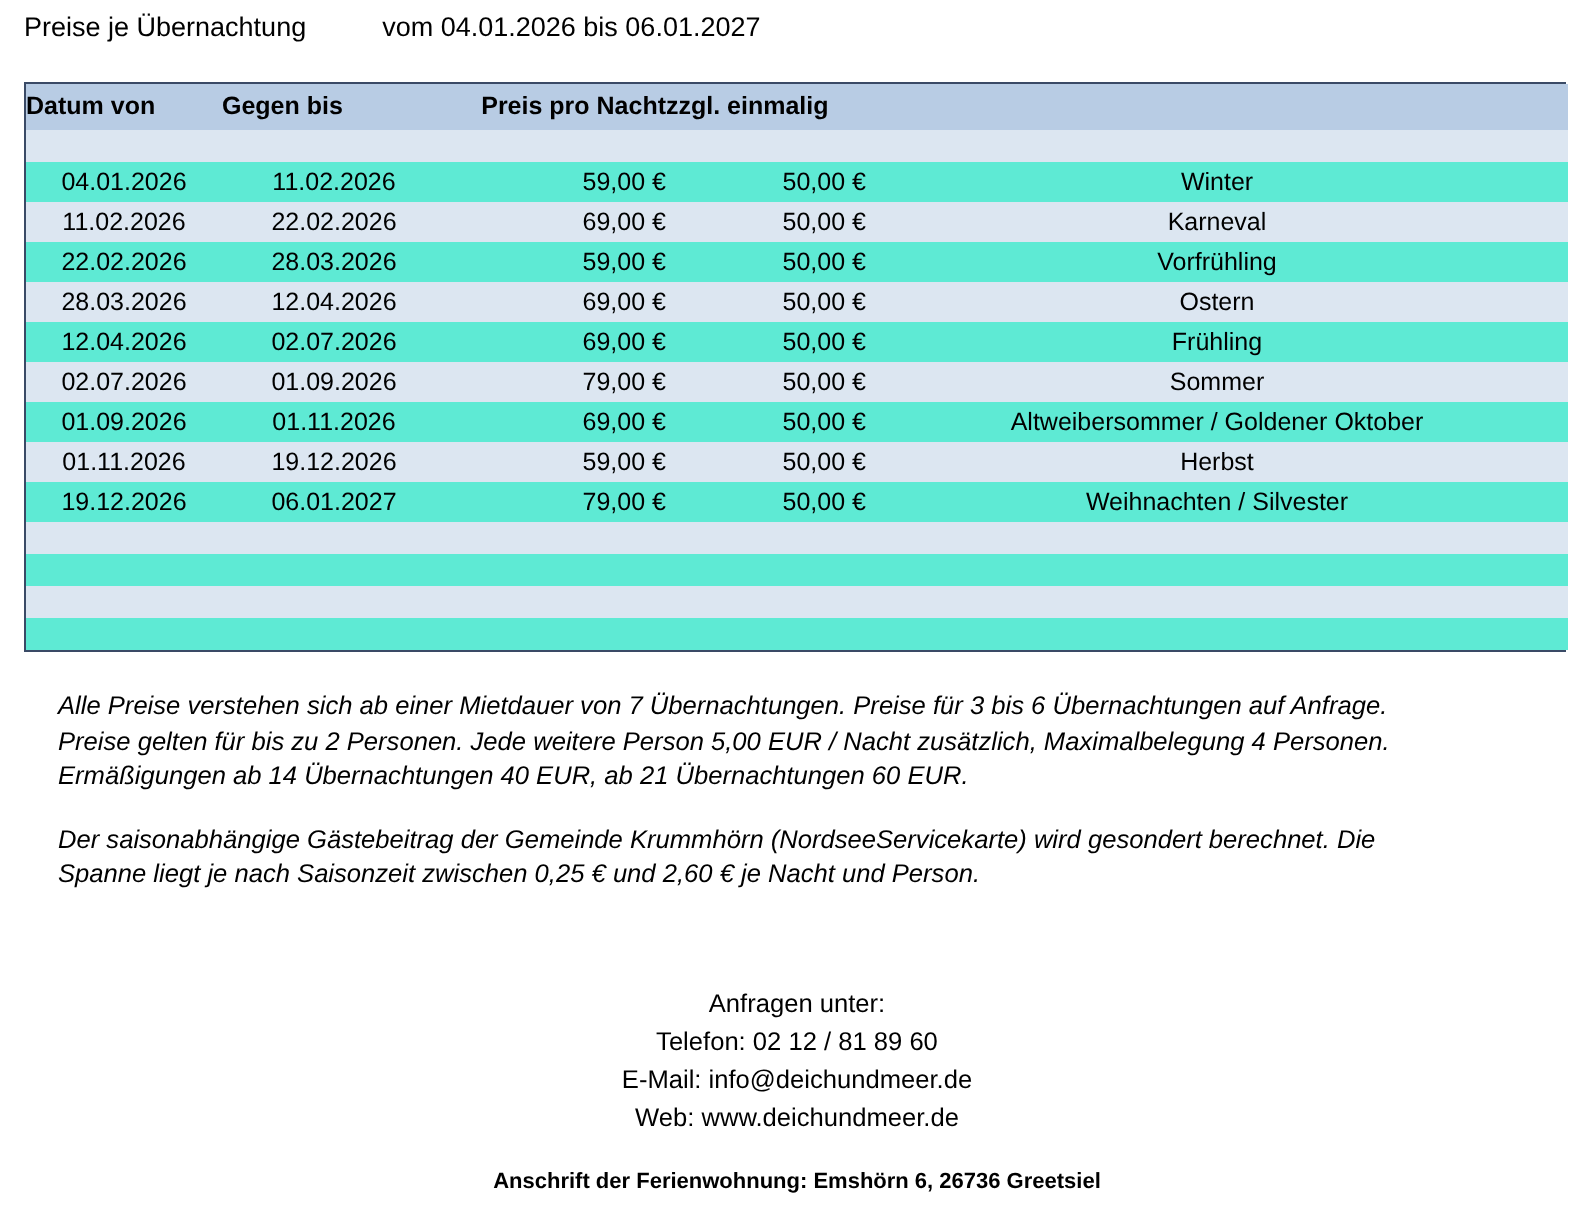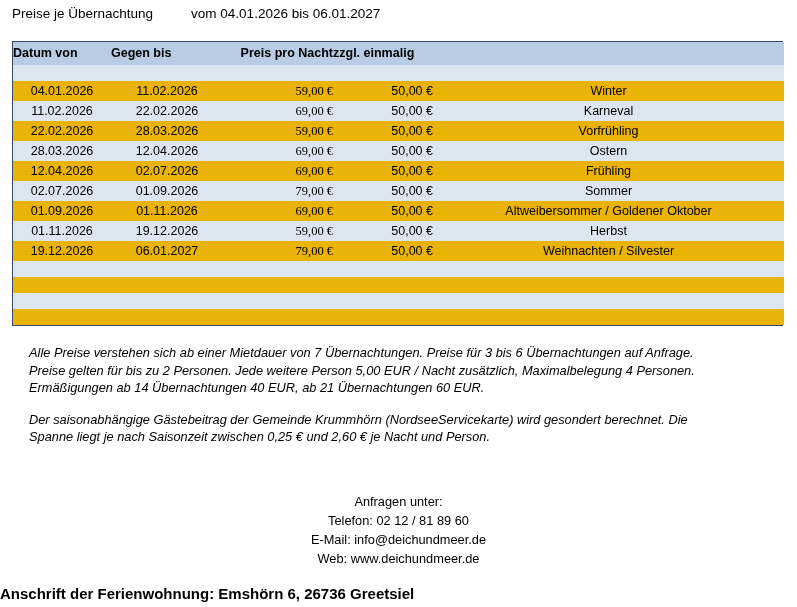--- a/index.html
+++ b/index.html
@@ -71,31 +71,31 @@
     font-weight: bold;
     font-size: 12.5px;
     height: 22px;
     line-height: 22px;
     border-bottom: 1px solid #b8cce4;
   }
   tr.blank-row td {
     height: 16px;
   }
   tr.band-light td { background: #dce6f1; }
-  tr.band-dark td  { background: #eab308; }
+  tr.band-dark td  { background: #5eead4; }
 
   col.c-von  { width: 98px; }
   col.c-bis  { width: 112px; }
   col.c-preis{ width: 110px; }
   col.c-zzgl { width: 100px; }
   col.c-desc { width: 351px; }
 
   .cell-von   { text-align: center; padding-left: 0; }
   .cell-bis   { text-align: center; }
-  .cell-preis { text-align: right; padding-right: 22px; font-family: Liberation Serif, serif; }
+  .cell-preis { text-align: right; padding-right: 22px; }
   .cell-zzgl  { text-align: right; padding-right: 16px; }
   .cell-desc  { text-align: center; padding-left: 10px; }
 
   th.h-von   { text-align: left; padding-left: 10px; }
   th.h-bis   { text-align: left; padding-left: 8px; }
   th.h-preis { text-align: right; padding-right: 6px; }
   th.h-zzgl  { text-align: left; padding-left: 6px; }
   th.h-desc  { text-align: left; }
 
   
@@ -122,22 +122,22 @@
     font-size: 12.8px;
     line-height: 19px;
   }
   .contact div { white-space: nowrap; }
 
   .footer {
     position: absolute;
     left: 0;
     top: 585px;
     width: 797px;
-    text-align: left;
-    font-size: 15px;
+    text-align: center;
+    font-size: 11px;
     font-weight: bold;
   }
 </style>
 </head>
 <body>
 
 <div class="page">
 
   <div class="doc-header">
     <span class="doc-title">Preise je Übernachtung</span>

